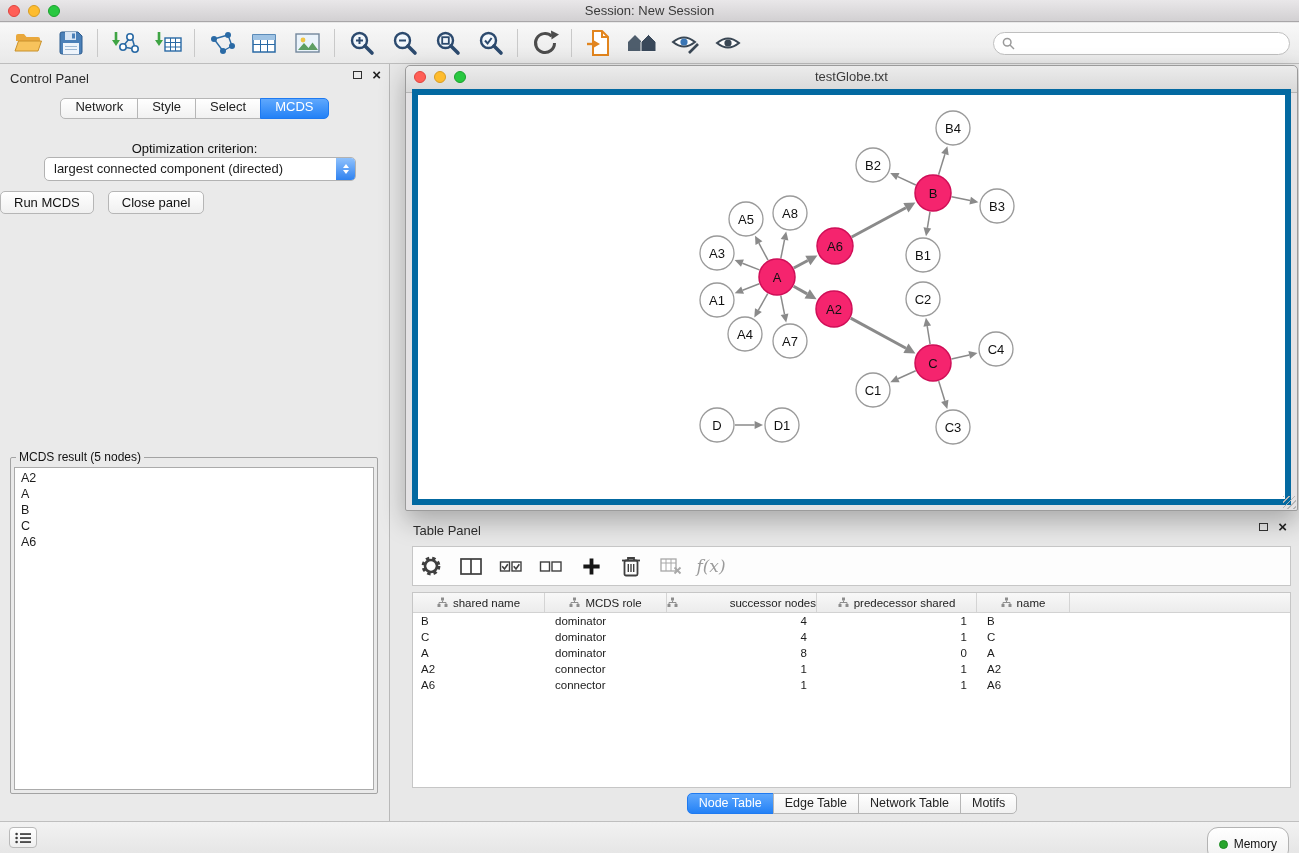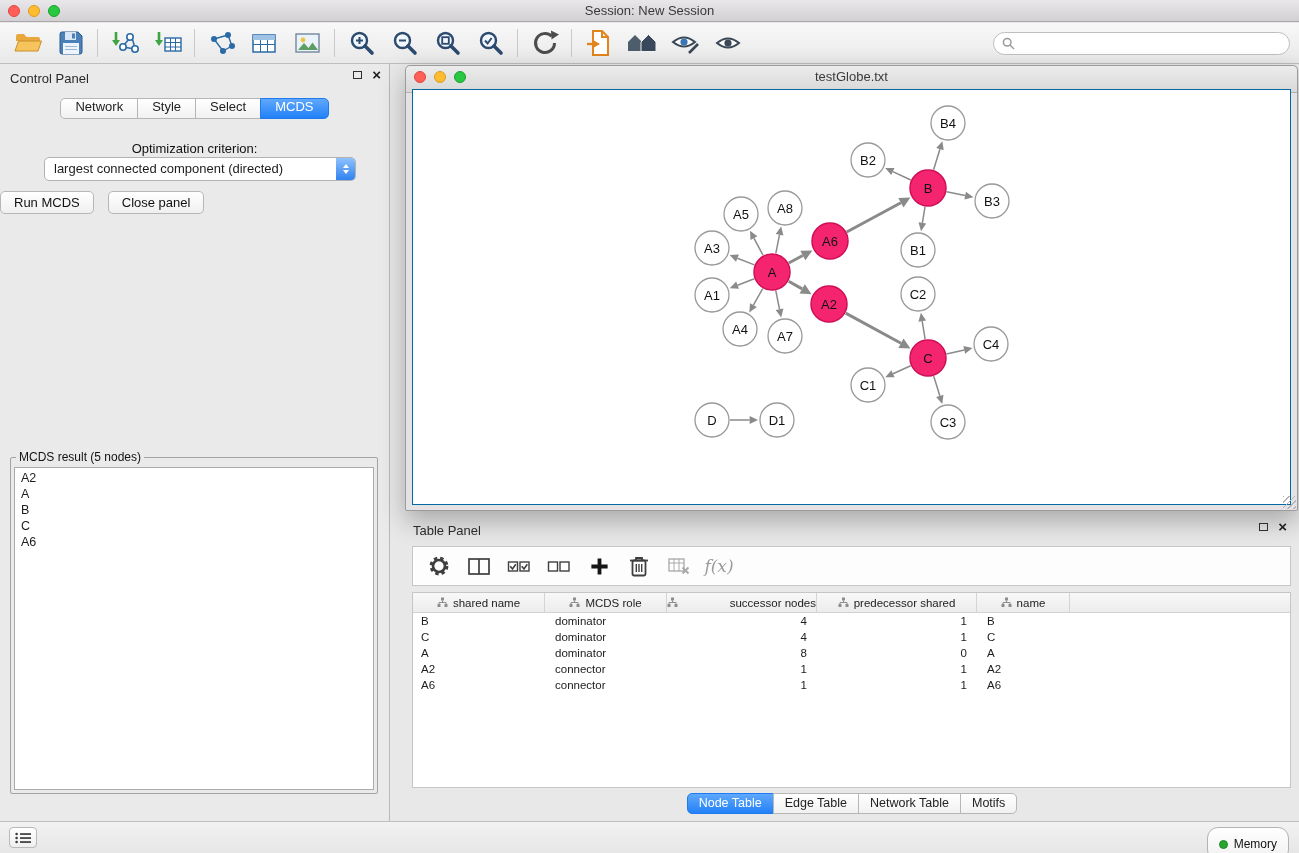--- a/index.html
+++ b/index.html
@@ -62,30 +62,30 @@
   #mcds-fieldset legend { font-size:12px; color:#111; padding:0 3px; margin-left:2px; }
   #mcds-list { width:100%; height:100%; background:#fff; border:1px solid #ababab; font-size:12.5px; padding:2px 6px; overflow:hidden; }
   .result-item { line-height:16px; }
 
   
   #network-window { position:absolute; left:405px; top:65px; width:893px; height:446px;
     background:#e4e2e4; border:1px solid #9b9b9b; border-radius:5px 5px 2px 2px;
     box-shadow:0 10px 26px rgba(0,0,0,0.28); }
   #nw-titlebar { position:relative; height:27px; background:linear-gradient(#ececec,#d8d8d8);
     border-bottom:1px solid #b4b4b4; border-radius:5px 5px 0 0; }
-  #nw-canvas { position:absolute; left:6px; right:6px; top:23px; bottom:5px; background:#fff; border:1px solid #0369a1; }
+  #nw-canvas { position:absolute; left:6px; right:6px; top:23px; bottom:5px; background:#fff; border:6px solid #0369a1; }
   #nw-canvas svg text { font-family:"Liberation Sans",sans-serif; }
   .grip { position:absolute; right:1px; bottom:1px; width:13px; height:13px;
     background:repeating-linear-gradient(135deg,#b5b5b5 0 1px,transparent 1px 4px); }
 
   
   #table-panel { position:absolute; left:405px; top:516px; width:894px; height:305px; }
   #table-panel .panel-ctl { right:12px; }
   #tp-toolbar { position:absolute; left:7px; top:30px; width:879px; height:40px; background:#fdfdfd;
-    border:1px solid #c6c6c6; display:flex; align-items:center; gap:4px; padding-left:8px; }
+    border:1px solid #c6c6c6; display:flex; align-items:center; gap:4px; }
   .tpbtn { width:36px; height:32px; display:flex; align-items:center; justify-content:center; }
   .fx { font-family:"DejaVu Serif",serif; font-style:italic; color:#9b9b9b; font-size:17px; }
 
   #tp-table { position:absolute; left:7px; top:76px; width:879px; height:196px; background:#fff;
     border:1px solid #c6c6c6; overflow:hidden; font-size:11.5px; }
   .thead { display:flex; height:20px; background:linear-gradient(#f8f8f8,#ececec); border-bottom:1px solid #d2d2d2; }
   .th { display:flex; align-items:center; justify-content:center; gap:5px; border-right:1px solid #d4d4d4; color:#1d1d1d; }
   .tr { display:flex; height:16px; align-items:center; }
   .td { padding:0 10px; white-space:nowrap; overflow:hidden; }
   .td:first-child { padding-left:8px; }

